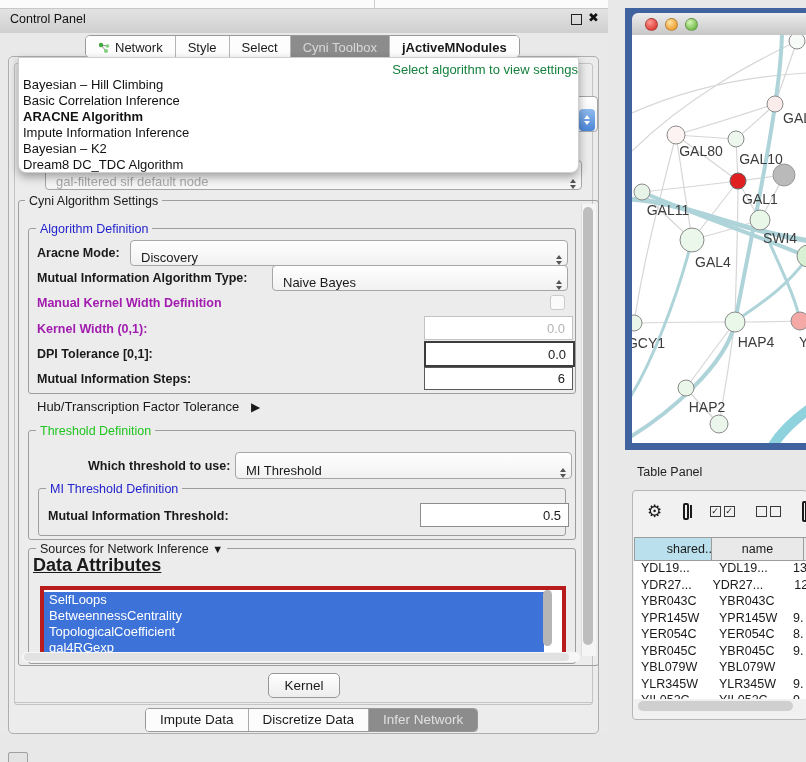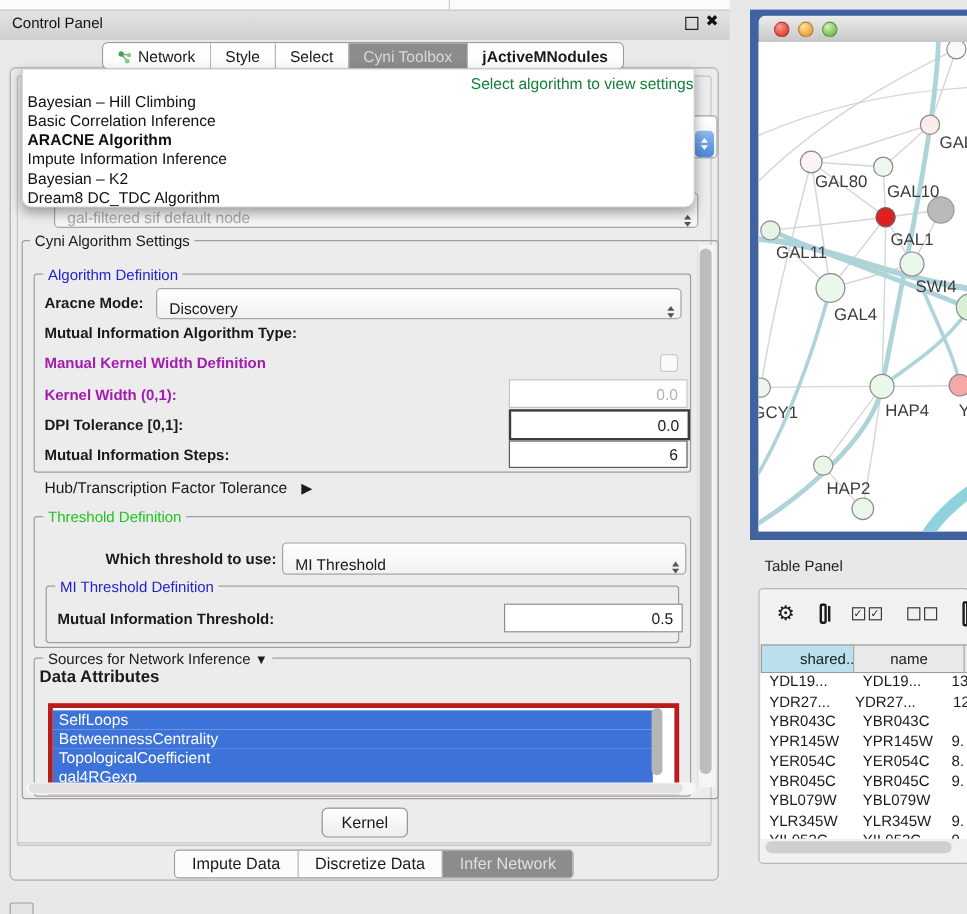--- a/index.html
+++ b/index.html
@@ -155,20 +155,27 @@
   <div class="abs lbl b" style="left:37px;top:246px;">Aracne Mode:</div>
   <div class="abs combo" style="left:130px;top:240px;width:436px;height:24px;">
     <span class="val">Discovery</span>
     <span class="spin">
         <span class="tri-up"></span>
         <span class="tri-down"></span>
       </span>
   </div>
 
   <div class="abs lbl b" style="left:37px;top:271px;">Mutual Information Algorithm Type:</div>
+  <div class="abs combo" style="left:272px;top:265px;width:294px;height:24px;">
+    <span class="val">Naive Bayes</span>
+    <span class="spin">
+        <span class="tri-up"></span>
+        <span class="tri-down"></span>
+      </span>
+  </div>
 
   <div class="abs lbl b gray" style="left:37px;top:296px;">Manual Kernel Width Definition</div>
   <div class="abs checkbox" style="left:550px;top:295px;"></div>
 
   <div class="abs lbl b gray" style="left:37px;top:322px;">Kernel Width (0,1):</div>
   <div class="abs inp" style="left:424px;top:316px;width:140px;height:22px;border:1px solid #c3c3c3;color:#b3b3b3;">
     <span>0.0</span>
   </div>
 
   <div class="abs lbl b" style="left:37px;top:347px;">DPI Tolerance [0,1]:</div>
@@ -203,21 +210,21 @@
   <div class="abs lbl b" style="left:48px;top:509px;">Mutual Information Threshold:</div>
   <div class="abs inp" style="left:420px;top:503px;width:140px;height:22px;border:1px solid #8d8d8d;">
     <span>0.5</span>
   </div>
 
   <div class="abs group" style="left:28px;top:548px;width:546px;height:114px;"></div>
   <div class="abs gtitle" style="left:36px;top:542px;">
     <span>Sources for Network Inference</span>
     <span style="font-size:11px;"> ▼</span>
   </div>
-  <div class="abs lbl b" style="left:33px;top:555px;font-size:14px;">Data Attributes</div>
+  <div class="abs lbl b" style="left:33px;top:555px;font-size:18px;text-decoration:underline;">Data Attributes</div>
 
   <div class="abs listbox" style="left:40px;top:586px;width:518px;height:68px;">
     <div class="litem" style="margin-top:2px;">SelfLoops</div>
     <div class="litem">BetweennessCentrality</div>
     <div class="litem">TopologicalCoefficient</div>
     <div class="litem">gal4RGexp</div>
   </div>
   <div class="abs sb-thumb" style="left:543px;top:590px;width:9px;height:56px;background:#b5b5b5;"></div>
 
   <div class="abs" style="left:22px;top:652px;width:558px;height:10px;background:#f6f6f6;border-radius:5px;"></div>

